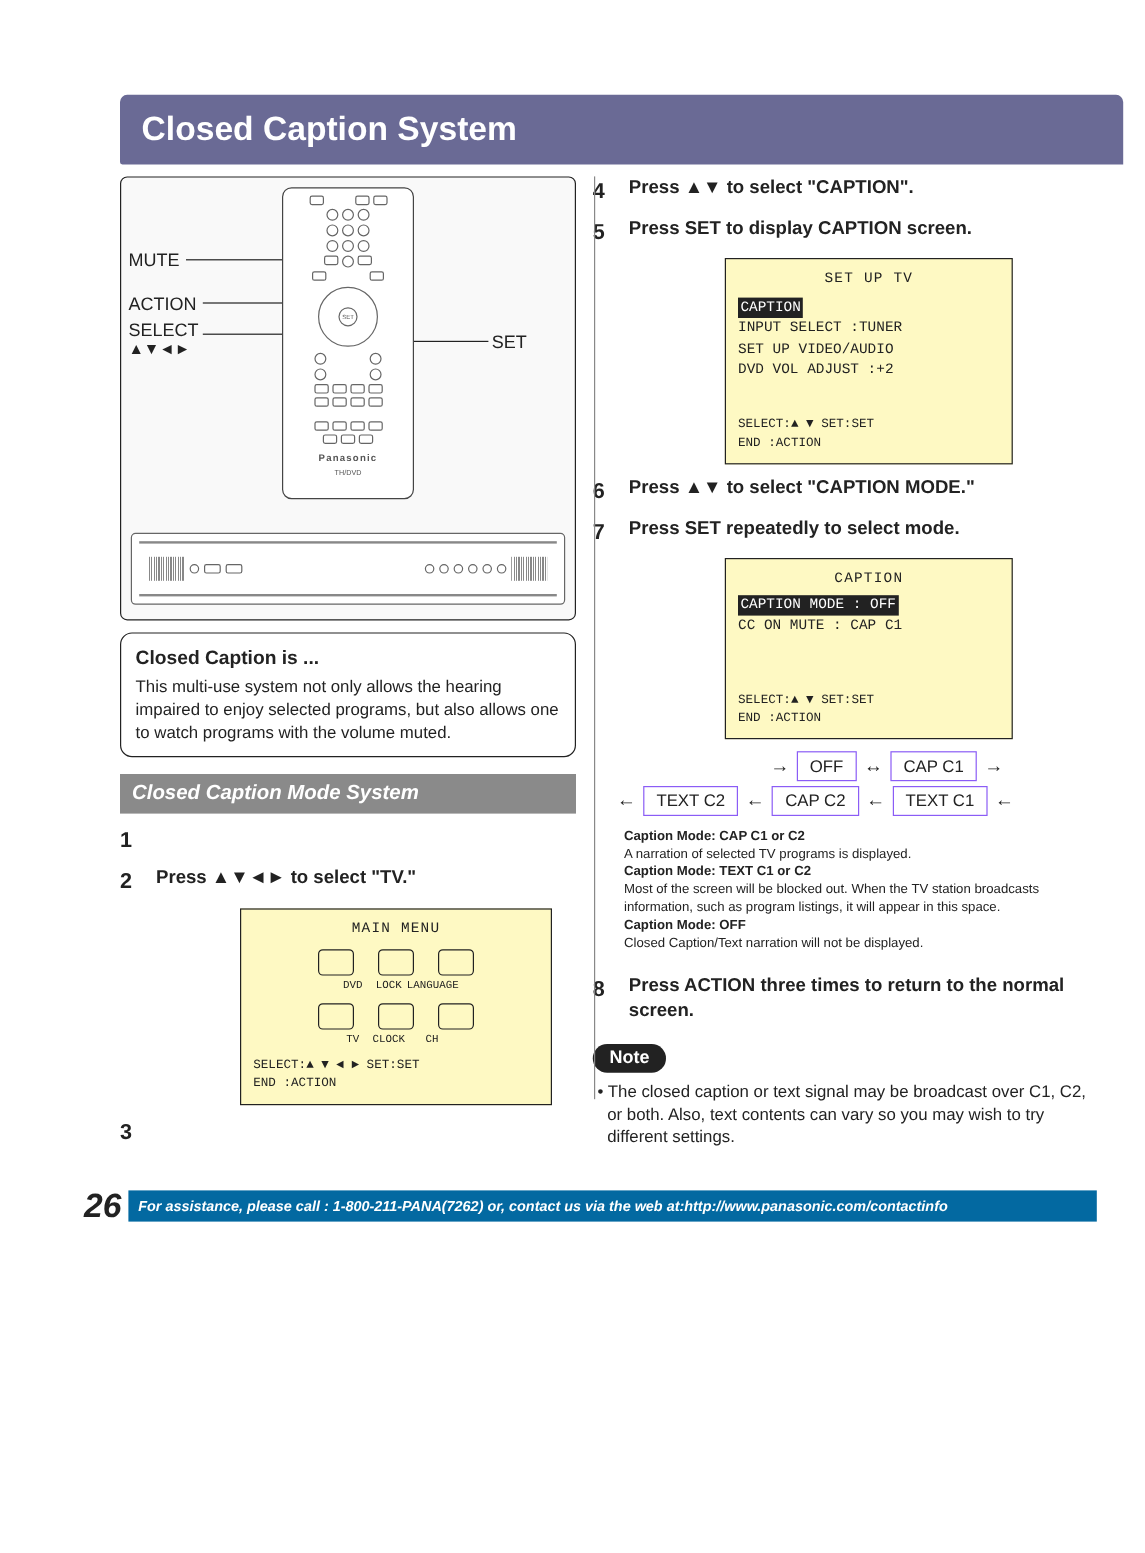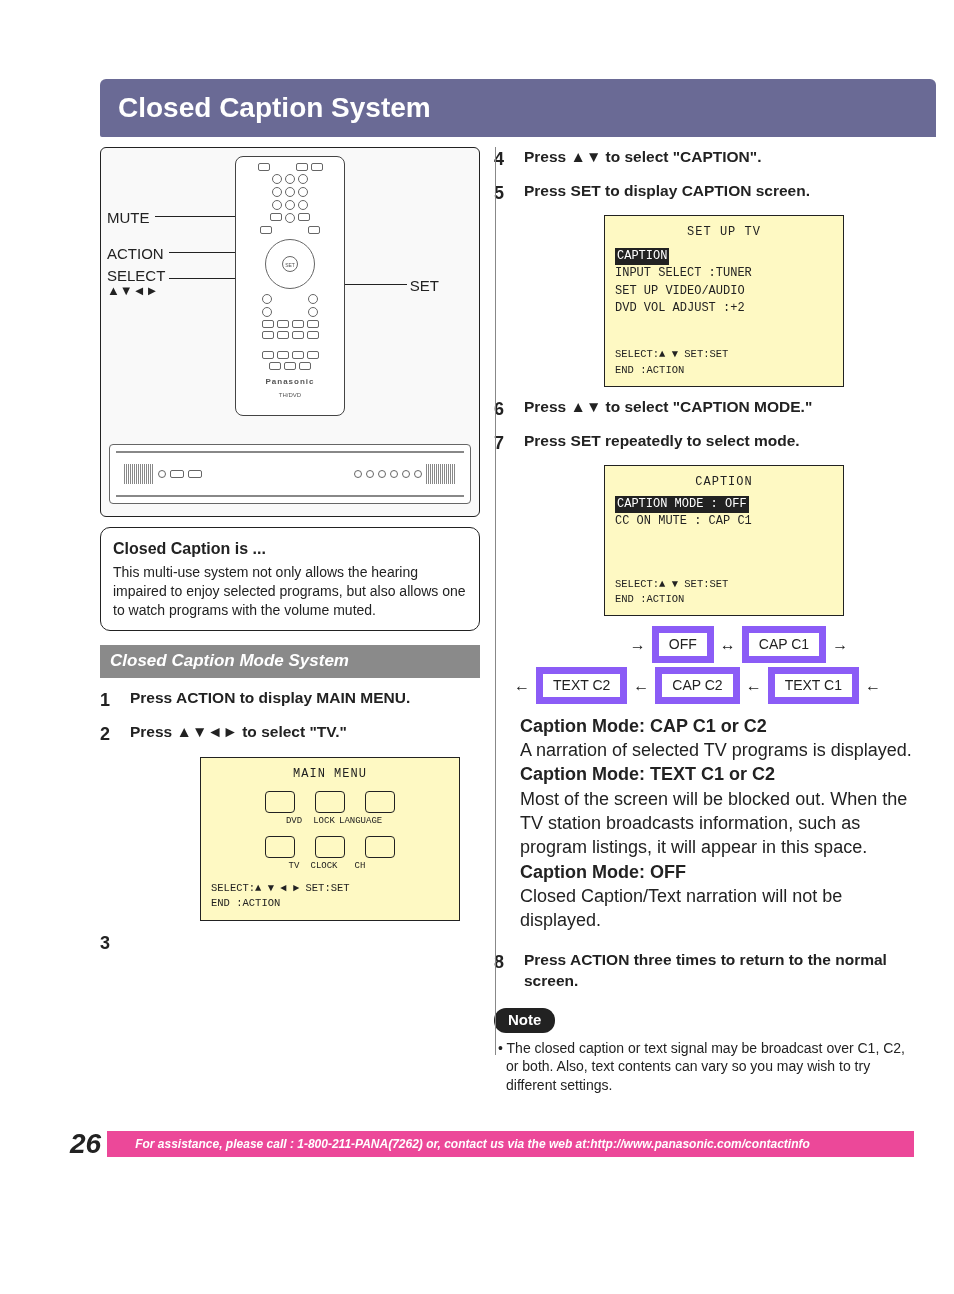--- a/index.html
+++ b/index.html
@@ -123,42 +123,42 @@
   .osd-title { text-align:center; letter-spacing:1px; }
   .osd-hl { background:#222; color:#fff; padding:0 2px; display:inline-block; }
   .osd-icons { display:flex; gap:20px; justify-content:center; margin:8px 0 2px; }
   .osd-icon { width:30px; height:22px; border:1px solid #222; border-radius:4px; font-size:8px; position:relative; }
   .osd-icon-label { text-align:center; font-size:9px; }
   .osd-icon-row { display:flex; justify-content:center; }
   .osd-small { font-size:10.5px; }
 
   .flow-diagram { margin:10px 0 10px 20px; font-size:14px; }
   .flow-row { display:flex; align-items:center; gap:6px; margin:4px 0; }
-  .flow-box { border:7px solid #8b5cf6; padding:2px 10px; font-size:14px; background:#fff; }
+  .flow-box { border:1px solid #8b5cf6; padding:2px 10px; font-size:14px; background:#fff; }
   .flow-arrow { font-size:16px; }
 
   .note-pill { background:#222; color:#fff; border-radius:12px; padding:2px 14px; font-weight:bold; display:inline-block; font-size:15px; margin-top:16px; }
   .note-text { margin-top:6px; font-size:14px; padding-left:12px; text-indent:-8px; }
 
-  .modes-block { margin:10px 0 0 26px; font-size:18px; }
+  .modes-block { margin:10px 0 0 26px; font-size:11px; }
   .modes-block .mb-title { font-weight:bold; }
 
   .footer {
     display:flex;
     align-items:center;
     gap:6px;
     margin:30px 40px 0 70px;
   }
   .page-num { font-size:28px; font-weight:bold; font-style:italic; }
   .footer-bar {
     flex:1;
-    background:#ec4899;
+    background:#0369a1;
     color:#fff;
     font-size:12px;
-    padding:5px 28px;
+    padding:5px 8px;
     font-style:italic;
     font-weight:bold;
   }
 
   .page-wrap { position:relative; padding-bottom:40px; }
 
   .arrow-chars { font-family: inherit; }
 </style>
 </head>
 <body>
@@ -306,21 +306,20 @@
 
     <div class="info-box">
       <h3>Closed Caption is ...</h3>
       <div>This multi-use system not only allows the hearing impaired to enjoy selected programs, but also allows one to watch programs with the volume muted.</div>
     </div>
 
     <div class="section-header">Closed Caption Mode System</div>
 
     <div class="step">
       <span class="step-num">1</span>
-      <span class="step-text">Press ACTION to display MAIN MENU.</span>
     </div>
     <div class="step">
       <span class="step-num">2</span>
       <span class="step-text arrow-chars">Press ▲▼◄► to select "TV."</span>
     </div>
 
     <div class="osd" style="margin-left:100px; width:260px">
       <div class="osd-title">MAIN MENU</div>
       <div class="osd-icons">
         <div class="osd-icon"></div>

